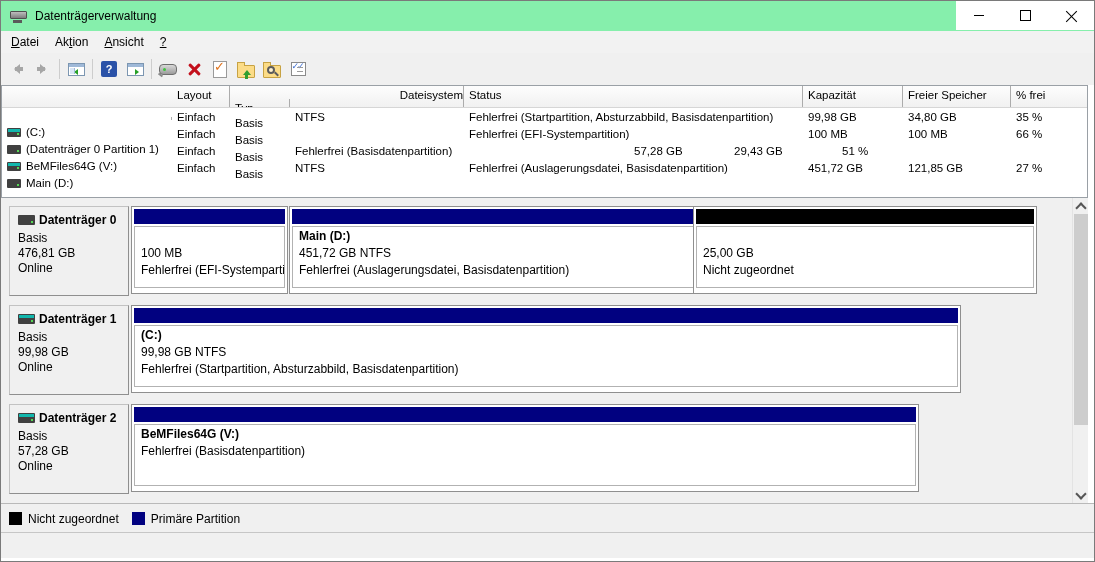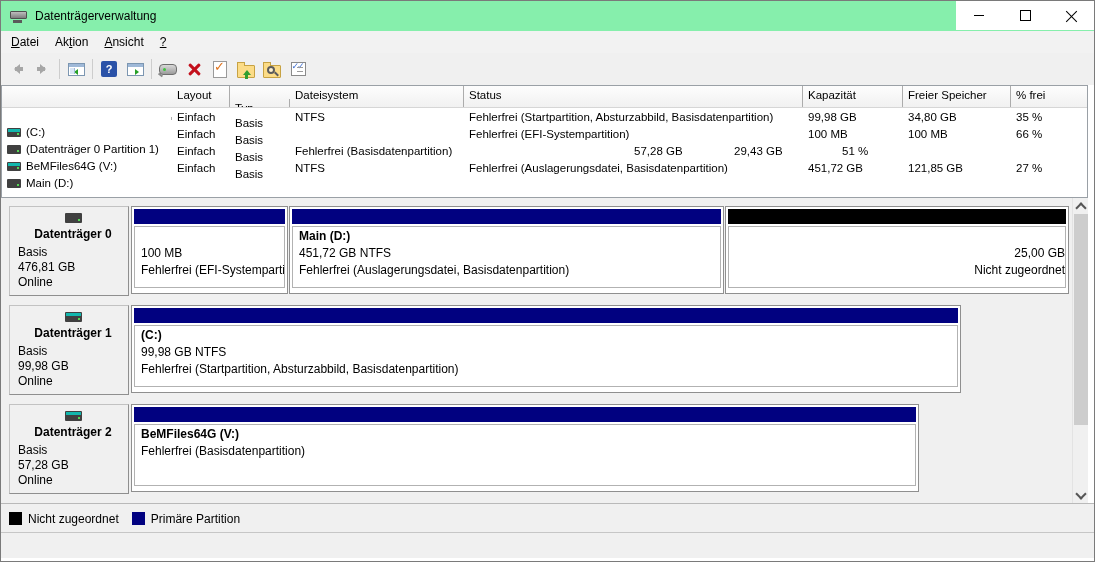--- a/index.html
+++ b/index.html
@@ -62,36 +62,36 @@
 
   
   .vol-pane{position:absolute;left:0;top:84px;width:1087px;height:113px;background:#fff;
             border:1px solid #9aa0a6;box-sizing:border-box;overflow:hidden;}
   .vt-header{display:flex;height:21px;background:linear-gradient(#fdfdfd,#f1f1f1);border-bottom:1px solid #d6d6d6;}
   .vt-hcell{box-sizing:border-box;padding:3px 0 0 5px;border-right:1px solid #acacac;
             font-size:11.5px;white-space:nowrap;overflow:hidden;flex:none;cursor:default;}
   .vt-row{display:flex;height:17px;align-items:center;}
   .vt-cell{box-sizing:border-box;padding-left:5px;font-size:11.5px;white-space:nowrap;overflow:hidden;
            display:flex;align-items:center;height:17px;flex:none;}
-  .c0{width:170px;margin-top:31px;} .c1{width:58px;} .c2{width:60px;margin-top:13px;} .c3{width:174px;}
+  .c0{width:170px;margin-top:31px;} .c1{width:58px;} .c2{width:60px;margin-top:13px;} .c3{width:174px;text-align:right;}
   .c4{width:339px;} .c5{width:100px;} .c6{width:108px;} .c7{width:77px;border-right:none;}
 
   .v-drive{width:14px;height:9px;background:#404040;border-radius:1px;position:relative;flex:none;margin-right:5px;}
   .v-drive::after{content:"";position:absolute;right:2px;bottom:2px;width:2px;height:2px;background:#55d855;}
   .v-drive[data-variant="teal"]::before{content:"";position:absolute;left:1px;right:1px;top:1px;height:3px;background:#12b7ad;}
   .disk-drive{width:17px;height:10px;margin-right:0;}
 
   
   .graph-pane{position:absolute;left:0;top:197px;width:1087px;height:305px;background:#f0f0f0;}
   .disk-row{position:absolute;left:0;right:0;height:90px;}
   .d0{top:8px;} .d1{top:107px;} .d2{top:206px;}
   .disk-panel{position:absolute;left:8px;top:0;width:120px;height:90px;background:#f0f0f0;
               border:1px solid #c2c2c2;border-right-color:#8f8f8f;border-bottom-color:#8f8f8f;
               box-sizing:border-box;padding:6px 0 0 8px;}
-  .disk-title{display:flex;align-items:center;gap:4px;font-weight:bold;margin-bottom:4px;flex-direction:column;}
+  .disk-title{display:flex;align-items:center;gap:4px;font-weight:bold;margin-bottom:4px;}
   .disk-line{line-height:15px;}
   .part{position:absolute;top:0;height:88px;background:#fff;border:1px solid #8f8f8f;box-sizing:border-box;padding:2px;}
   .part-header{height:15px;}
   .part-body{margin-top:2px;border:1px solid #b2b2b2;height:62px;box-sizing:border-box;
              padding:1px 0 0 6px;overflow:hidden;white-space:nowrap;}
   .p-name{font-weight:bold;line-height:17px;min-height:17px;}
   .p-line{line-height:17px;}
 
   
   .vscroll{position:absolute;right:0;top:0;width:16px;height:305px;background:#f0f0f0;border-left:1px solid #e3e3e3;box-sizing:border-box;}
@@ -277,21 +277,21 @@
         </div>
       </div>
       <div class="part" style="left: 288px; width: 435px;">
         <div class="part-header" style="background: rgb(1, 1, 128);"></div>
         <div class="part-body">
           <div class="p-name">Main (D:)</div>
           <div class="p-line">451,72 GB NTFS</div>
           <div class="p-line">Fehlerfrei (Auslagerungsdatei, Basisdatenpartition)</div>
         </div>
       </div>
-      <div class="part" style="left: 724px; width: 344px; text-align: right;">
+      <div class="part" style="left: 692px; width: 344px;">
         <div class="part-header" style="background: rgb(0, 0, 0);"></div>
         <div class="part-body">
           <div class="p-name"></div>
           <div class="p-line">25,00 GB</div>
           <div class="p-line">Nicht zugeordnet</div>
         </div>
       </div>
     </div>
 
     <div class="disk-row d1">

